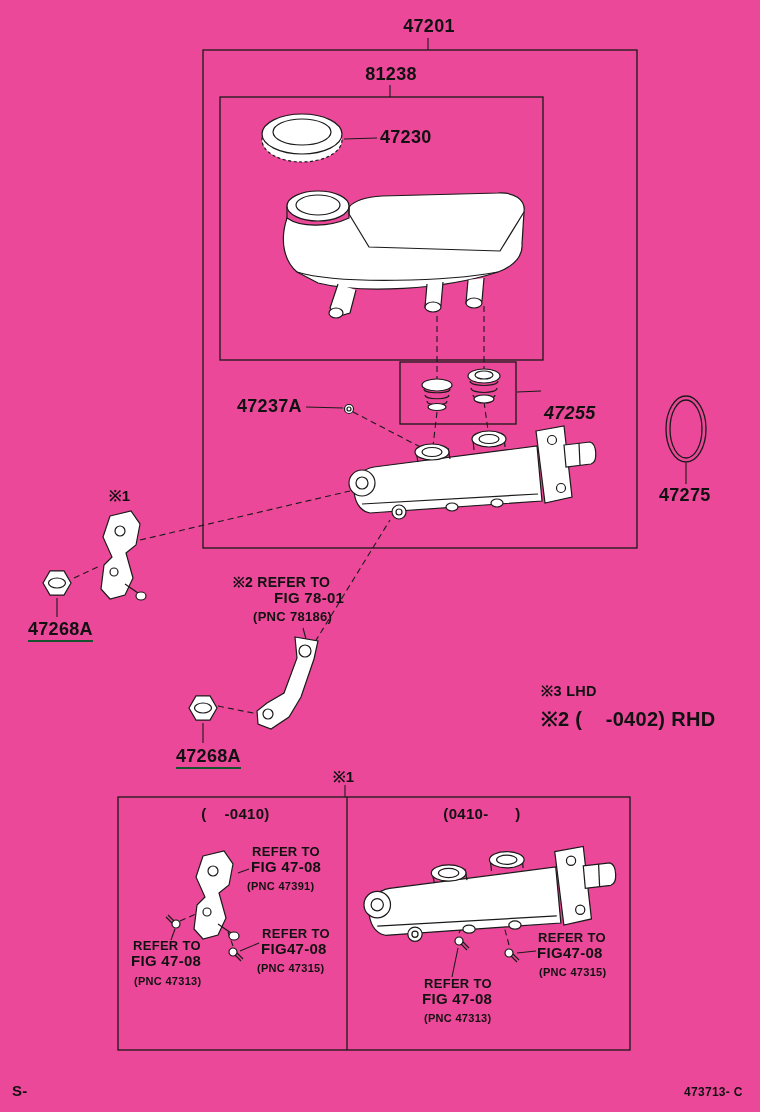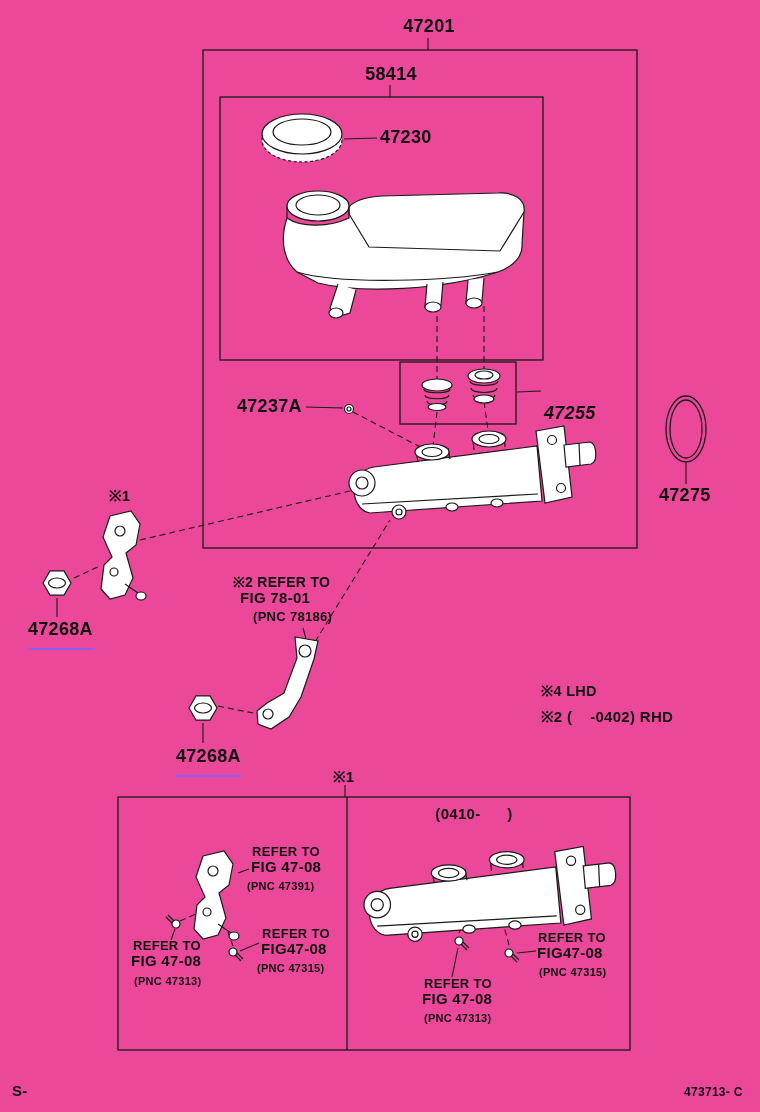--- a/index.html
+++ b/index.html
@@ -9,21 +9,21 @@
     font-family:"Liberation Sans", sans-serif; color:#111; overflow:hidden;
   }
   .stage svg { position:absolute; left:0; top:0; }
   .t { position:absolute; font-weight:bold; white-space:pre; letter-spacing:0.3px; line-height:1.05; }
   .pn  { font-size:18px; }
   .mk  { font-size:15px; }
   .ref1{ font-size:13px; }
   .ref2{ font-size:15px; }
   .ref3{ font-size:11px; }
   .hdr { font-size:15px; }
-  .ul  { border-bottom:2px solid #8b5cf6; padding-bottom:9px; }
+  .ul  { border-bottom:2px solid #14532d; padding-bottom:1px; }
   .ctr { text-align:center; }
 </style>
 </head>
 <body>
 
 <div class="stage">
 
   <svg width="760" height="1112" viewBox="0 0 760 1112">
 
     <g stroke="#1a1a1a" stroke-width="1.1" fill="none" stroke-dasharray="6 4">
@@ -189,46 +189,47 @@
       <use href="#mc" transform="translate(8,412) scale(1.02)"></use>
     </g>
     <g>
       <use href="#clip" transform="translate(459,941)"></use>
       <use href="#clip" transform="translate(509,953)"></use>
     </g>
   </svg>
 
   <div class="t pn ctr" style="left:397px; top:17px; width:64px;">47201</div>
 
-  <div class="t pn ctr" style="left:359px; top:65px; width:64px;">58414</div>
+  <div class="t pn ctr" style="left:359px; top:65px; width:64px;">81238</div>
 
   <div class="t pn" style="left:380px; top:128px;">47230</div>
 
   <div class="t pn" style="left:544px; top:404px;font-style:italic;">47255</div>
 
   <div class="t pn" style="left:237px; top:397px;">47237A</div>
 
   <div class="t pn" style="left:659px; top:486px;">47275</div>
 
   <div class="t mk" style="left:109px; top:488px;">※1</div>
 
   <div class="t ref1" style="left:233px; top:575px; font-size:14px;">※2 REFER TO</div>
-  <div class="t ref2" style="left:240px; top:590px;">FIG 78-01</div>
+  <div class="t ref2" style="left:274px; top:590px;">FIG 78-01</div>
   <div class="t ref1" style="left:253px; top:610px;">(PNC 78186)</div>
 
   <div class="t pn ul" style="left:28px; top:620px;">47268A</div>
 
   <div class="t pn ul" style="left:176px; top:747px;">47268A</div>
 
-  <div class="t mk" style="left:541px; top:684px; font-size:14.5px;">※4 LHD</div>
-  <div class="t mk" style="left:541px; top:709px; font-size:15px;">※2 (    -0402) RHD</div>
+  <div class="t mk" style="left:541px; top:684px; font-size:14.5px;">※3 LHD</div>
+  <div class="t mk" style="left:541px; top:709px; font-size:20px;">※2 (    -0402) RHD</div>
 
   <div class="t mk" style="left:333px; top:769px;">※1</div>
 
-  <div class="t hdr ctr" style="left:338px; top:806px; width:272px;">(0410-      )</div>
+  <div class="t hdr ctr" style="left:128px; top:806px; width:215px;">(    -0410)</div>
+  <div class="t hdr ctr" style="left:346px; top:806px; width:272px;">(0410-      )</div>
 
   <div class="t ref1" style="left:252px; top:845px;">REFER TO</div>
   <div class="t ref2" style="left:251px; top:859px;">FIG 47-08</div>
   <div class="t ref3" style="left:247px; top:881px;">(PNC 47391)</div>
 
   <div class="t ref1" style="left:133px; top:939px;">REFER TO</div>
   <div class="t ref2" style="left:131px; top:953px;">FIG 47-08</div>
   <div class="t ref3" style="left:134px; top:976px;">(PNC 47313)</div>
 
   <div class="t ref1" style="left:262px; top:927px;">REFER TO</div>

